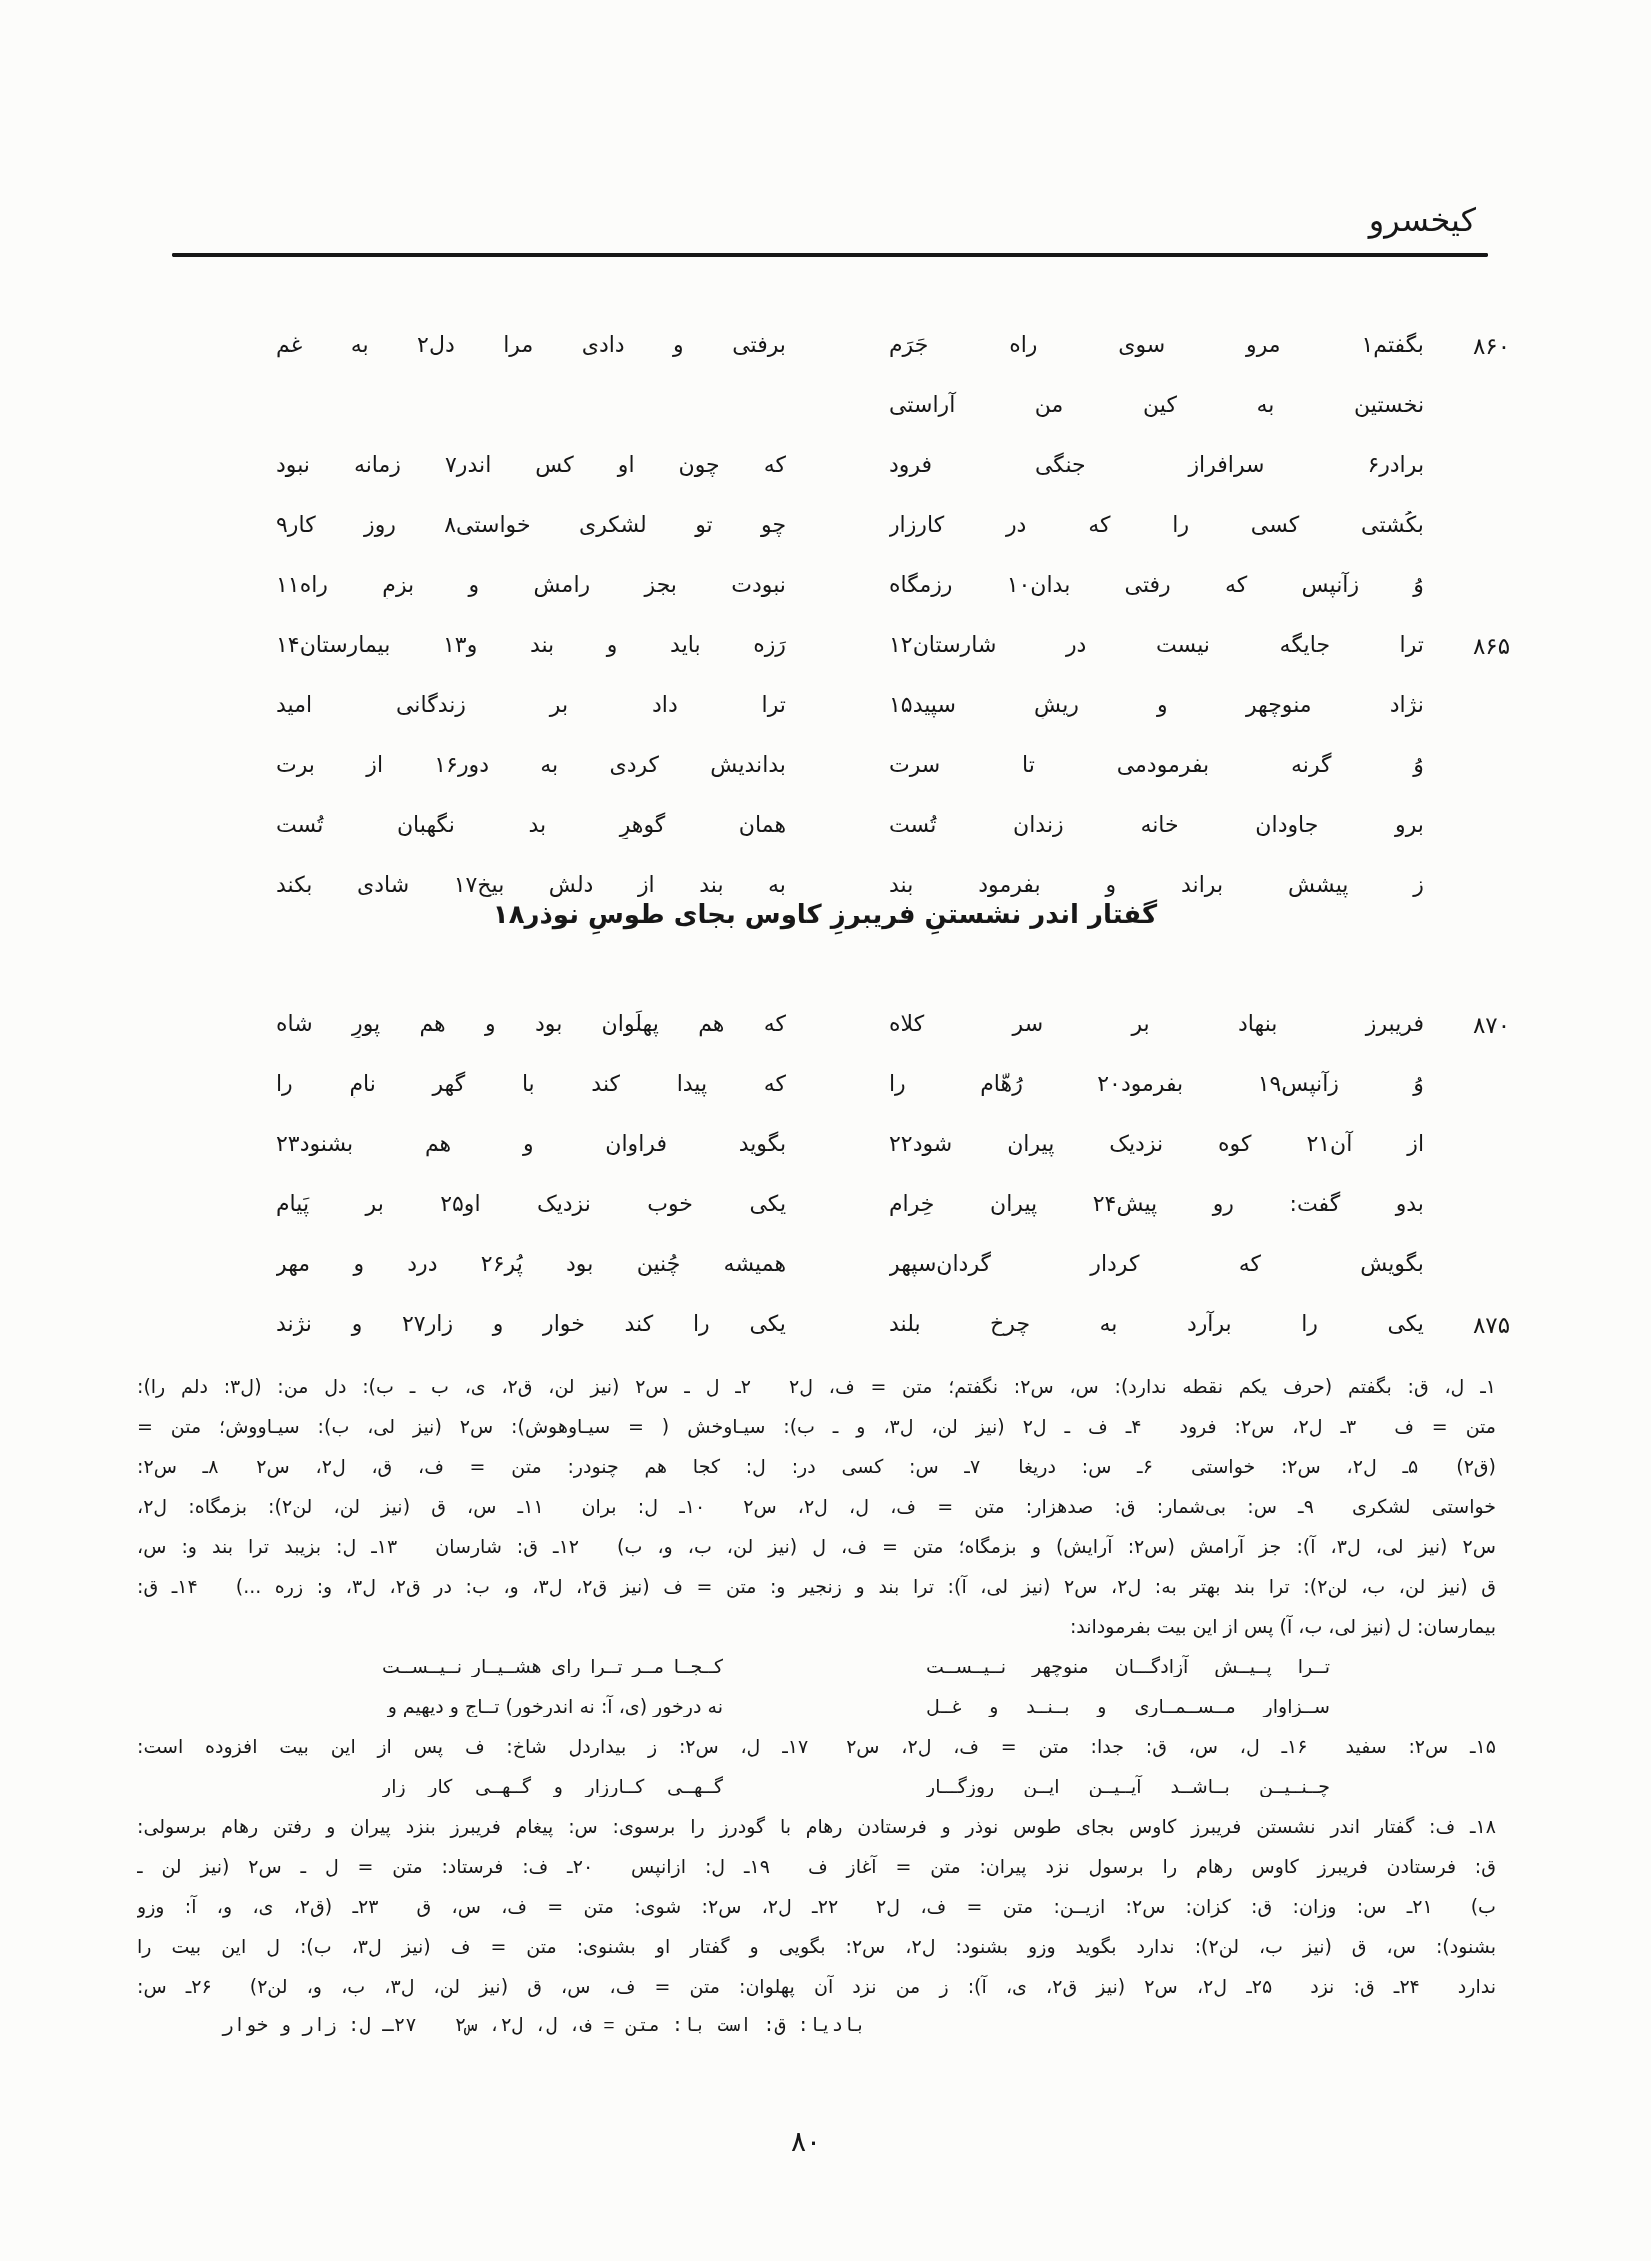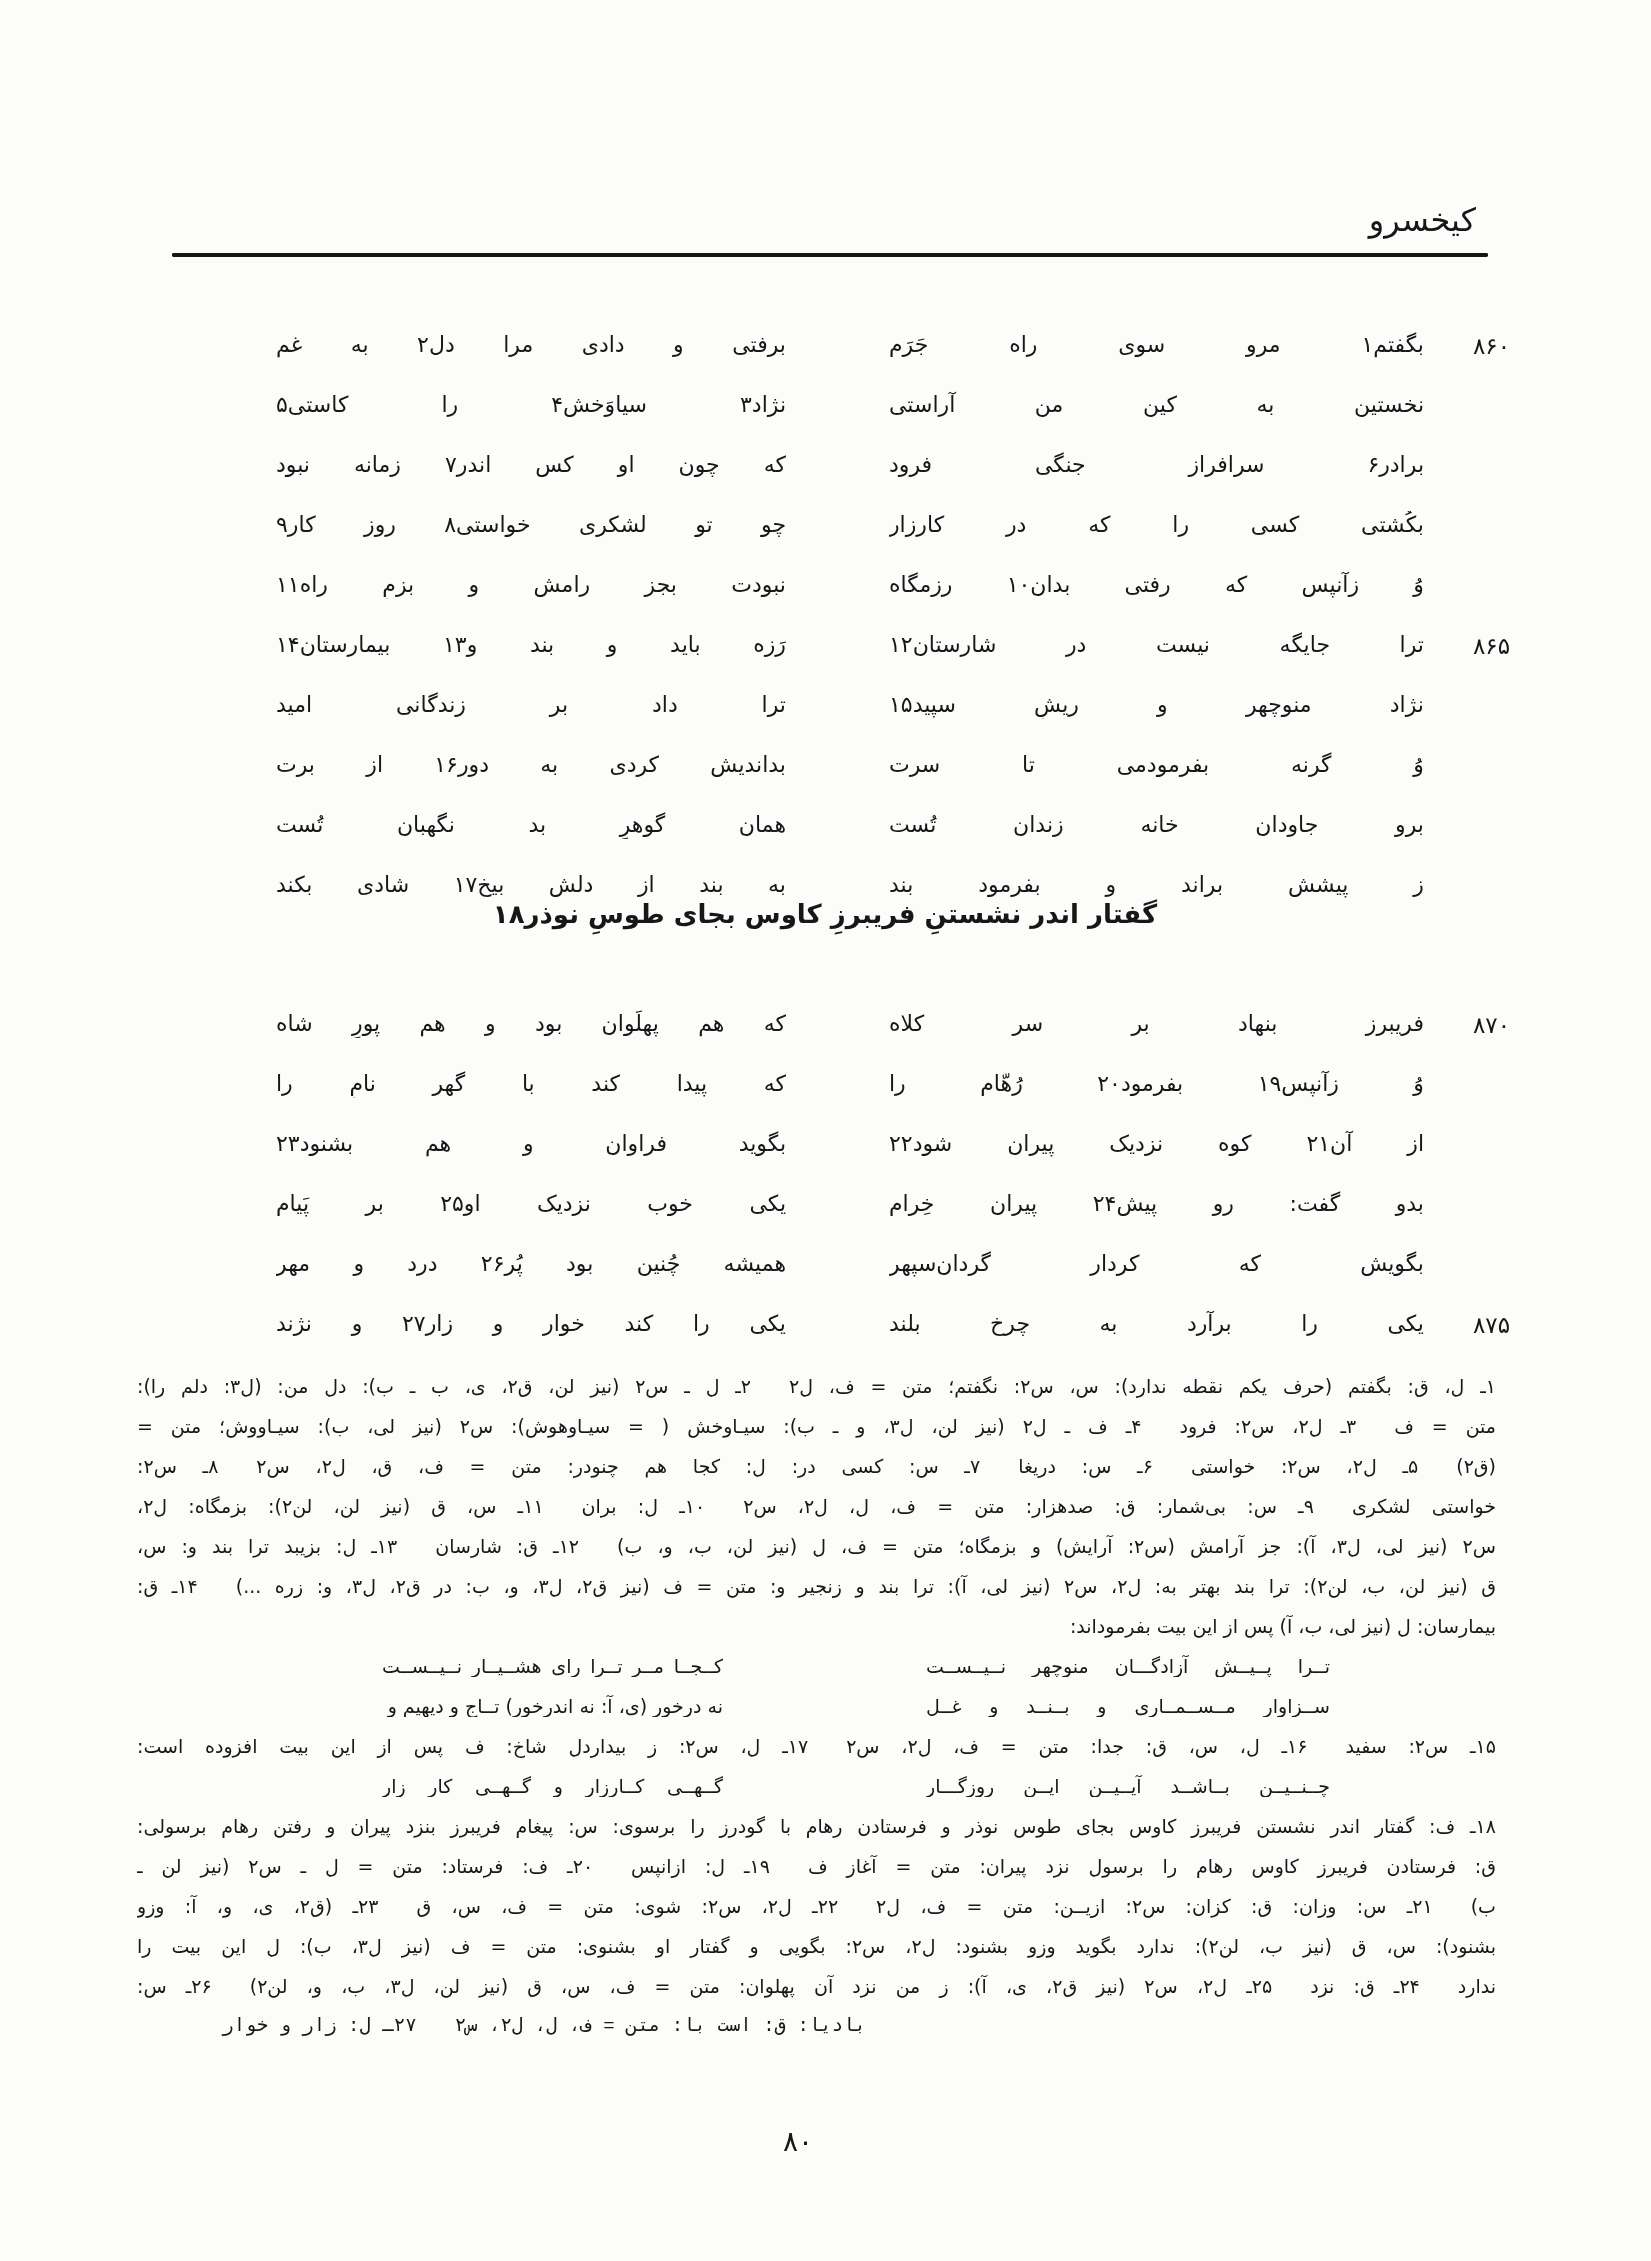--- a/index.html
+++ b/index.html
@@ -50,41 +50,40 @@
   .fnv-gap-r{flex:0 0 166px;}
   .fnv-r{flex:0 0 404px;}
   .fnv-gap-m{flex:0 0 203px;}
   .fnv-l{flex:0 0 341px;}
   .fnv{
     font-size:19px;white-space:nowrap;overflow:hidden;
     text-align:justify;text-align-last:justify;
   }
   .page-number{
     position:absolute;top:2125px;left:0;width:1596px;
-    text-align:center;font-size:28px;
+    text-align:center;font-size:28px;padding-left:8px;
   }
 </style>
 </head>
 <body>
 
 <div class="page-header-title">کیخسرو</div>
 <div class="header-rule"></div>
 
 <div class="poem poem-sect1">
   <div class="verse-row">
     <div class="verse-num">۸۶۰</div>
     <div class="hem hem-r">بگفتم۱ مرو سوی راه جَرَم</div>
       <div class="gap"></div>
     <div class="hem hem-l">برفتی و دادی مرا دل۲ به غم</div>
   </div>
   <div class="verse-row">
     <div class="verse-num"></div>
     <div class="hem hem-r">نخستین به کین من آراستی</div>
       <div class="gap"></div>
-    <div class="hem hem-l">نژاد۳ سیاوَخش۴ را کاستی۵</div>
   </div>
   <div class="verse-row">
     <div class="verse-num"></div>
     <div class="hem hem-r">برادر۶ سرافراز جنگی فرود</div>
       <div class="gap"></div>
     <div class="hem hem-l">که چون او کس اندر۷ زمانه نبود</div>
   </div>
   <div class="verse-row">
     <div class="verse-num"></div>
     <div class="hem hem-r">بکُشتی کسی را که در کارزار</div>

